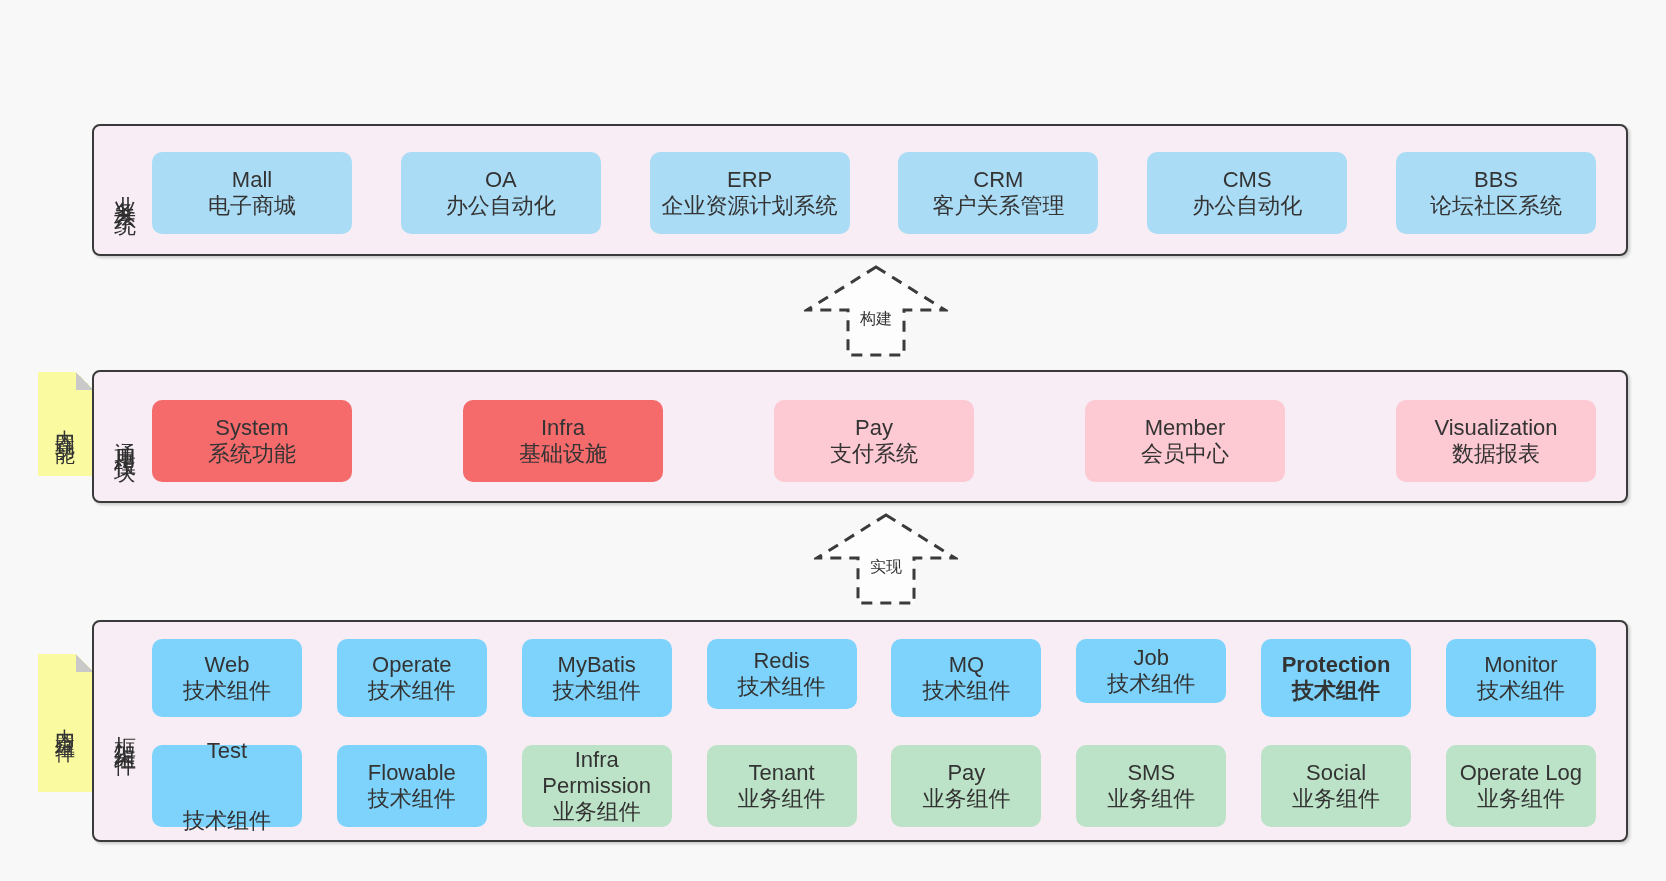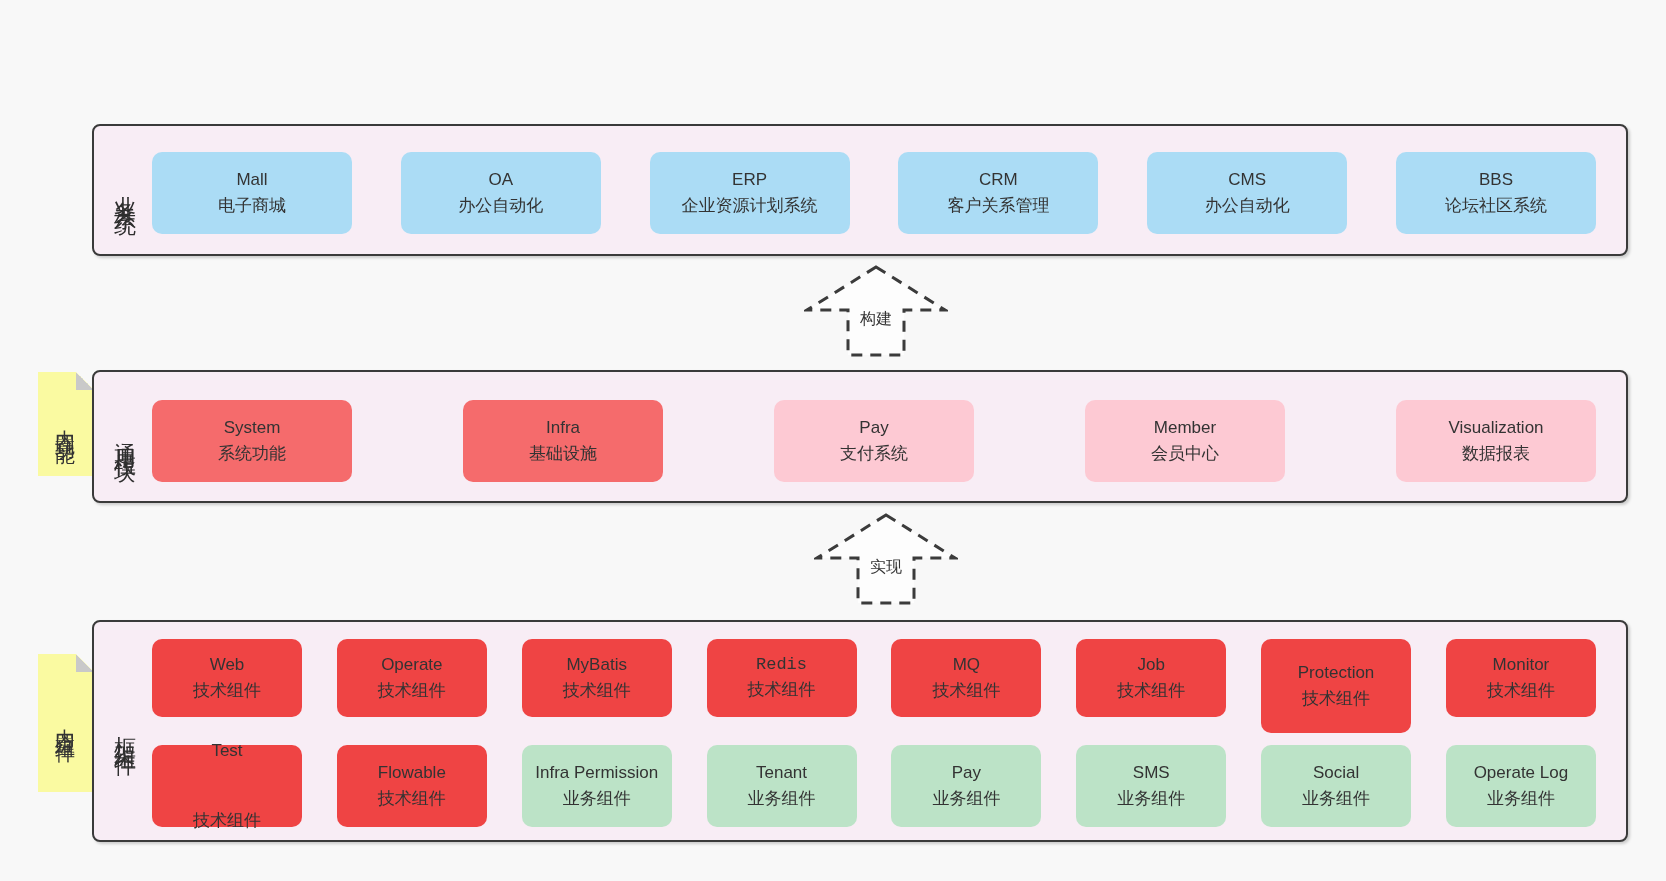--- a/index.html
+++ b/index.html
@@ -20,29 +20,29 @@
     writing-mode:vertical-lr; text-orientation:upright;
     font-size:22px; letter-spacing:6px; color:#2e2e2e; white-space:nowrap;
   }
   .row {
     position:absolute; left:58px; right:30px;
     display:flex; justify-content:space-between;
   }
   .box {
     border-radius:10px; box-sizing:border-box;
     display:flex; flex-direction:column; align-items:center; justify-content:center;
-    text-align:center; font-size:17px; line-height:26px; color:#333;
+    text-align:center; font-size:22px; line-height:26px; color:#333;
     padding:2px;
   }
   .row6 .box { width:200px; height:82px; }
   .row8 .box { width:150px; }
   .blue   { background:#abdcf5; }
   .red    { background:#f56b6c; }
   .pink   { background:#fdc9d3; }
-  .gdark  { background:#ef4444; }
+  .gdark  { background:#7dd3fc; }
   .glight { background:#bce3c7; }
   .note {
     position:absolute; left:38px; width:56px; background:#fafaa1; z-index:1;
     clip-path:polygon(0 0, calc(100% - 18px) 0, 100% 18px, 100% 100%, 0 100%);
     display:flex; align-items:center; justify-content:center;
     box-shadow:2px 2px 2px rgba(0,0,0,0.12);
   }
   .note-fold {
     position:absolute; top:0; right:0; width:18px; height:18px;
     background:linear-gradient(to bottom left, rgba(0,0,0,0) 50%, #c9c9c9 50%);
@@ -147,33 +147,33 @@
         <div>技术组件</div>
       </div>
       <div class="box gdark" style="height:78px;">
         <div>Operate</div>
         <div>技术组件</div>
       </div>
       <div class="box gdark" style="height:78px;">
         <div>MyBatis</div>
         <div>技术组件</div>
       </div>
-      <div class="box gdark" style="height:78px;font-family:Liberation Mono, monospace;">
+      <div class="box gdark" style="height:70px;">
         <div>Redis</div>
         <div>技术组件</div>
       </div>
       <div class="box gdark" style="height:78px;">
         <div>MQ</div>
         <div>技术组件</div>
       </div>
-      <div class="box gdark" style="height:78px;">
+      <div class="box gdark" style="height:64px;">
         <div>Job</div>
         <div>技术组件</div>
       </div>
-      <div class="box gdark" style="height:94px;">
+      <div class="box gdark" style="height:78px;font-weight:bold;">
         <div>Protection</div>
         <div>技术组件</div>
       </div>
       <div class="box gdark" style="height:78px;">
         <div>Monitor</div>
         <div>技术组件</div>
       </div>
     </div>
     <div class="row row8" style="top:123px;">
       <div class="box gdark" style="height:82px;gap:44px;">

